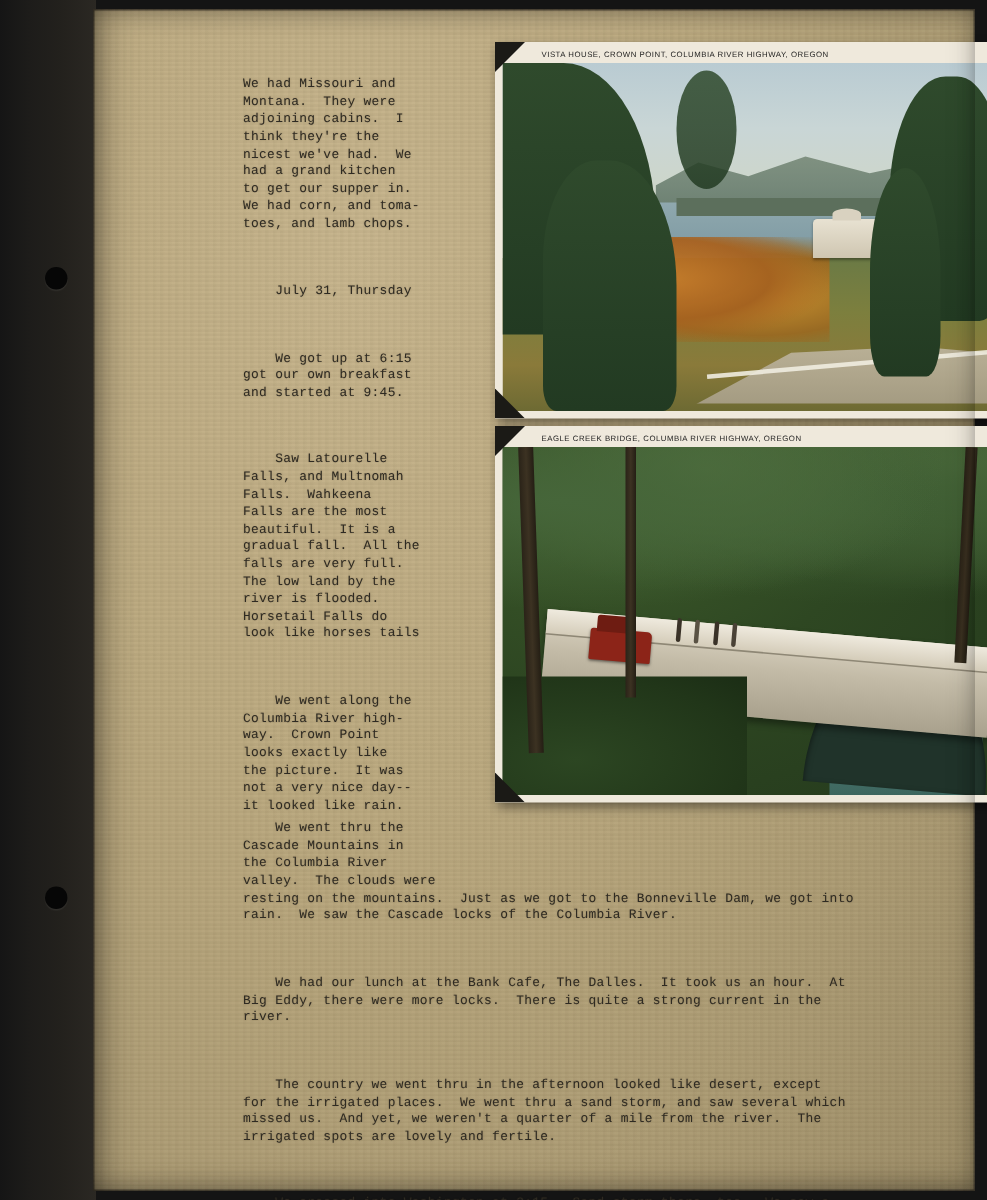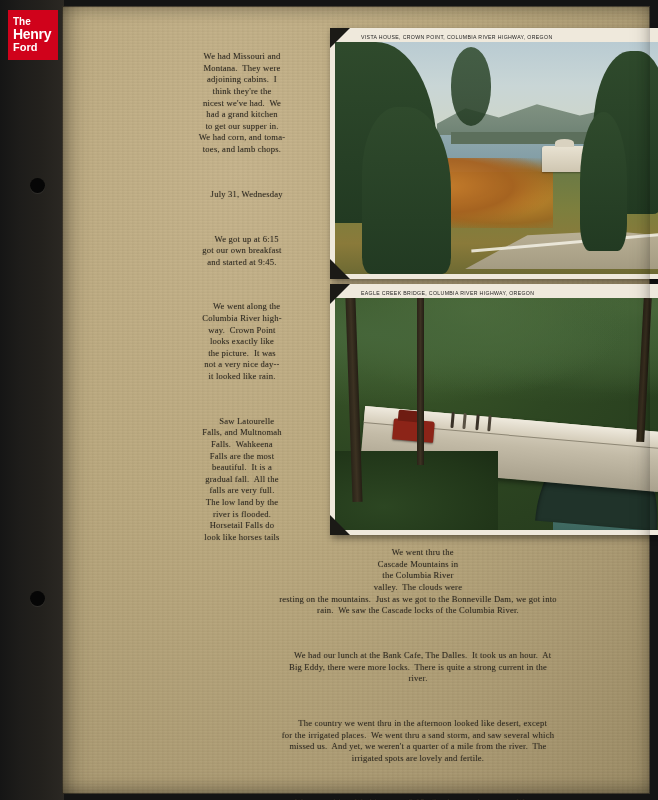--- a/index.html
+++ b/index.html
@@ -89,28 +89,27 @@
     box-sizing: border-box;
     line-height: 1.02;
   }
   .logo .l1 { font-size: 10px; font-weight: bold; }
   .logo .l2 { font-size: 14px; font-weight: bold; letter-spacing: -0.3px; }
   .logo .l3 { font-size: 11px; font-weight: bold; }
 
   
   .typed {
     position: absolute;
-    font-family: Liberation Serif, serif;
+    font-family: Liberation Mono, monospace;
     color: #2e2a22;
     font-size: 8.6px;
     line-height: 11.6px;
     letter-spacing: 0.2px;
     white-space: pre-wrap;
     text-shadow: 0 0 1px rgba(60,50,30,0.35);
-    text-align: center;
   }
   .col-left {
     left: 100px;
     top: 22px;
     width: 160px;
   }
   .full-width {
     left: 100px;
     width: 512px;
   }
@@ -332,42 +331,42 @@
     <div class="typed col-left">
       <p class="para">We had Missouri and
 Montana.  They were
 adjoining cabins.  I
 think they're the
 nicest we've had.  We
 had a grand kitchen
 to get our supper in.
 We had corn, and toma-
 toes, and lamb chops.</p>
-      <p class="para">    July 31, Wednesday</p>
+      <p class="para">    July 31, Thursday</p>
       <p class="para">    We got up at 6:15
 got our own breakfast
 and started at 9:45.</p>
-      <p class="para">    We went along the
-Columbia River high-
-way.  Crown Point
-looks exactly like
-the picture.  It was
-not a very nice day--
-it looked like rain.</p>
       <p class="para">    Saw Latourelle
 Falls, and Multnomah
 Falls.  Wahkeena
 Falls are the most
 beautiful.  It is a
 gradual fall.  All the
 falls are very full.
 The low land by the
 river is flooded.
 Horsetail Falls do
 look like horses tails</p>
+      <p class="para">    We went along the
+Columbia River high-
+way.  Crown Point
+looks exactly like
+the picture.  It was
+not a very nice day--
+it looked like rain.</p>
     </div>
 
     <div class="typed full-width" style="top: 518px;">
       <p class="para">    We went thru the
 Cascade Mountains in
 the Columbia River
 valley.  The clouds were
 resting on the mountains.  Just as we got to the Bonneville Dam, we got into
 rain.  We saw the Cascade locks of the Columbia River.</p>
       <p class="para">    We had our lunch at the Bank Cafe, The Dalles.  It took us an hour.  At
@@ -430,19 +429,14 @@
       </div>
       <div class="corner tl"></div>
 
       <div class="corner bl"></div>
 
     </div>
 
     <div class="page-edge-shadow"></div>
   </div>
 
-  <div class="logo">
-    <div class="l1">The</div>
-    <div class="l2">Henry</div>
-    <div class="l3">Ford</div>
-  </div>
 
 </div>
 
 </body></html>

